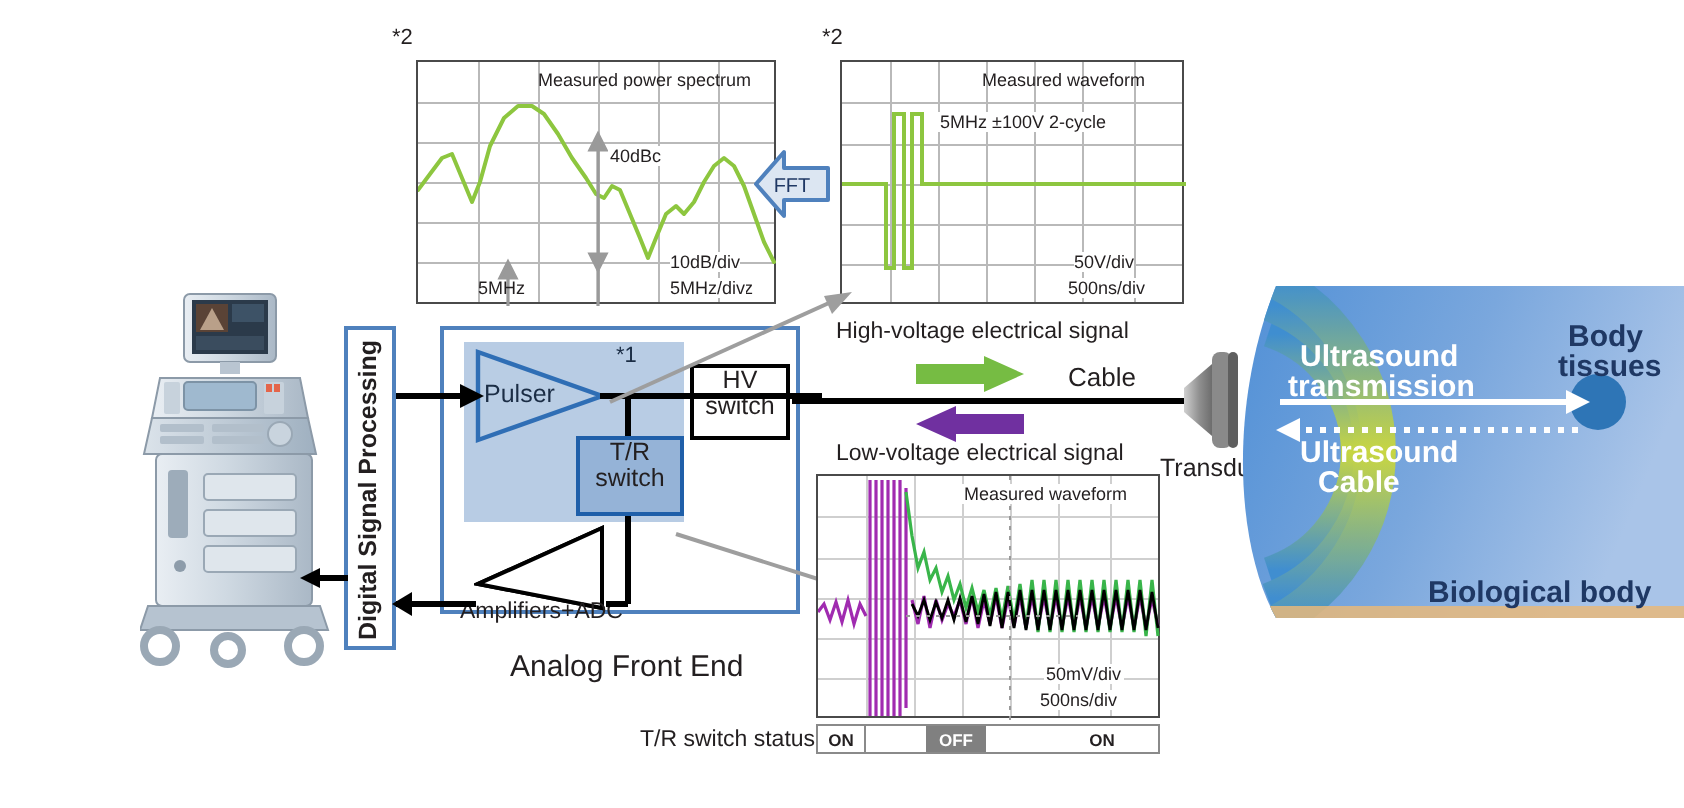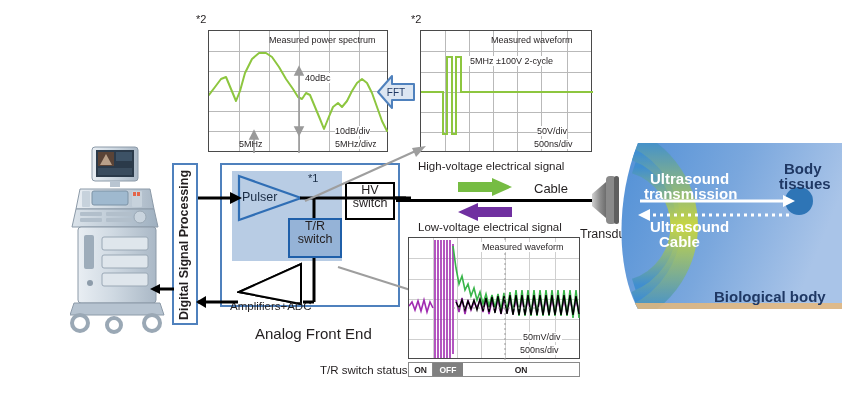--- a/index.html
+++ b/index.html
@@ -351,17 +351,17 @@
     <line x1="44" y1="70" x2="130" y2="70" stroke="#9a9a9a" stroke-width="1" stroke-dasharray="2,3"></line>
     <line x1="96" y1="0" x2="96" y2="122" stroke="#9a9a9a" stroke-width="1" stroke-dasharray="2,3"></line>
   </svg>
   <div class="ttl" style="left:72px;top:4px;background:#fff;padding:0 1px;">Measured waveform</div>
   <div class="ttl" style="left:113px;top:94px;background:#fff;padding:0 1px;">50mV/div</div>
   <div class="ttl" style="left:110px;top:107px;background:#fff;padding:0 1px;">500ns/div</div>
 </div>
 
 <div class="lbl nosel" style="left:320px;top:364px;font-size:11.5px;">T/R switch status</div>
 
-<div class="status-wrap" style="left:408px;top:362px;width:172px;height:15px;">
+<div class="status-wrap" style="left:408px;top:362px;width:172px;height:15px;gap:30px;">
   <div class="status-seg seg-on" style="width:24px;border-right:1px solid #8a8a8a;">ON</div>
   <div class="status-seg seg-off" style="width:30px;">OFF</div>
   <div class="status-seg seg-on" style="flex:1;">ON</div>
 </div>
 
 </body></html>

